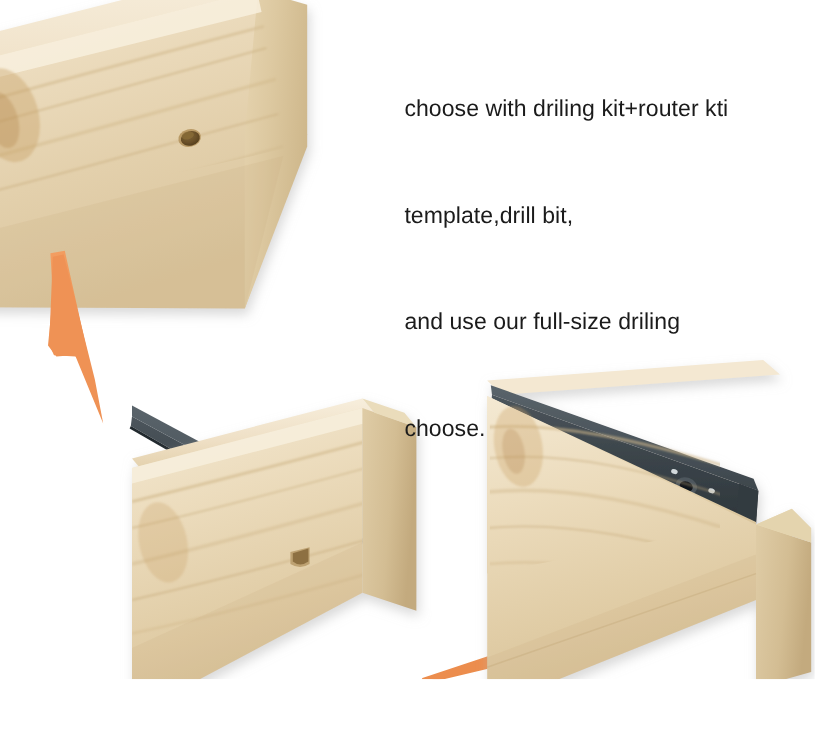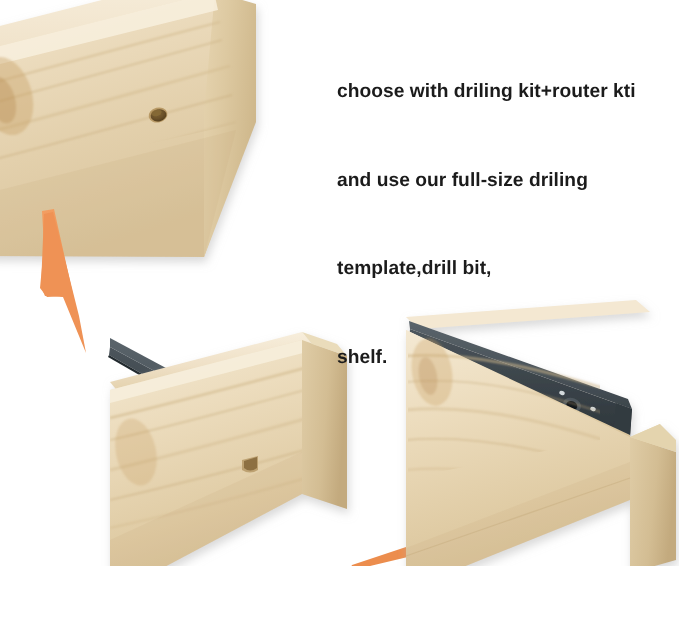--- a/index.html
+++ b/index.html
@@ -10,21 +10,20 @@
   }
   body {
     font-family: "Liberation Sans", sans-serif;
   }
   #stage {
     position: relative;
     width: 679px;
     height: 566px;
     background: #ffffff;
     overflow: hidden;
-    font-weight: bold;
   }
   #scene {
     position: absolute;
     left: 0;
     top: 0;
     width: 679px;
     height: 630px;
   }
   #caption {
     position: absolute;
@@ -268,18 +267,18 @@
 
       <polygon points="406,548 630,462 630,500 406,590" fill="#c4a87a" opacity="0.16"></polygon>
 
       <path d="M406,556 L630,478" stroke="#c7ad80" stroke-width="1.2" fill="none" opacity="0.5"></path>
     </g>
 
   </svg>
 
   <div id="caption" class="nosel">
     <span class="cap-line">choose with driling kit+router kti</span>
+    <span class="cap-line">template,drill bit,</span>
     <span class="cap-line">and use our full-size driling</span>
-    <span class="cap-line">template,drill bit,</span>
-    <span class="cap-line">shelf.</span>
+    <span class="cap-line">choose.</span>
   </div>
 
 </div>
 
 </body></html>

